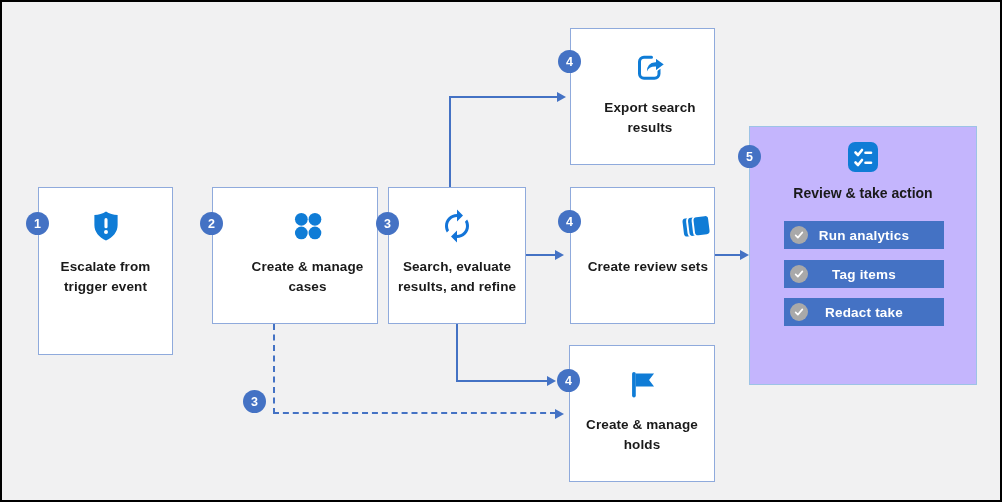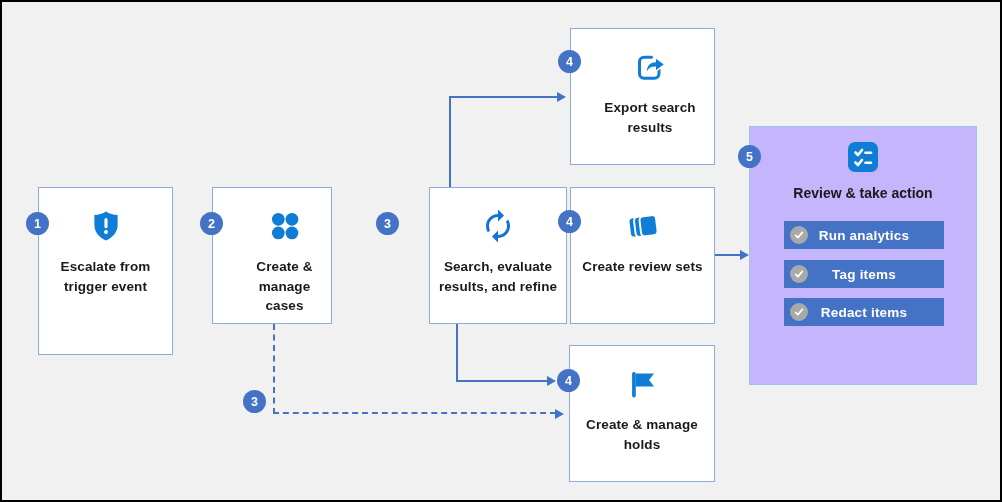--- a/index.html
+++ b/index.html
@@ -75,52 +75,52 @@
     <div class="icon-slot">
       <svg width="34" height="34" viewBox="0 0 24 24">
         <path d="M12 1.8c2.3 1.5 5.2 2.4 8.2 2.5v7c0 4.9-3.3 8.7-8.2 10.9C7.1 20 3.8 16.2 3.8 11.3v-7c3-.1 5.9-1 8.2-2.5z" fill="#0F7CD6"></path>
         <rect x="10.9" y="6.4" width="2.2" height="7.2" rx="1.1" fill="#fff"></rect>
         <circle cx="12" cy="16.3" r="1.4" fill="#fff"></circle>
       </svg>
     </div>
     <div class="label">Escalate from trigger event</div>
   </div>
 
-  <div class="node" style="left:210px;top:185px;width:120px;height:137px;padding-left:25px;">
+  <div class="node" style="left:210px;top:185px;width:166px;height:137px;padding-left:25px;">
     <div class="icon-slot">
       <svg width="34" height="34" viewBox="0 0 24 24">
         <circle cx="7.3" cy="7.3" r="4.5" fill="#0F7CD6"></circle>
         <circle cx="16.9" cy="7.3" r="4.5" fill="#0F7CD6"></circle>
         <circle cx="7.3" cy="16.9" r="4.5" fill="#0F7CD6"></circle>
         <circle cx="16.9" cy="16.9" r="4.5" fill="#0F7CD6"></circle>
       </svg>
     </div>
     <div class="label">Create &amp; manage cases</div>
   </div>
 
-  <div class="node" style="left:386px;top:185px;width:138px;height:137px;margin-left:41px;">
+  <div class="node" style="left:386px;top:185px;width:138px;height:137px;">
     <div class="icon-slot">
       <svg width="36" height="36" viewBox="0 0 24 24">
         <path d="M12 6v3l4-4-4-4v3c-4.42 0-8 3.58-8 8 0 1.57.46 3.03 1.24 4.26L6.7 14.8c-.45-.83-.7-1.79-.7-2.8 0-3.31 2.69-6 6-6zm6.76 1.74L17.3 9.2c.44.84.7 1.79.7 2.8 0 3.31-2.69 6-6 6v-3l-4 4 4 4v-3c4.42 0 8-3.58 8-8 0-1.57-.46-3.03-1.24-4.26z" fill="#1374D8"></path>
       </svg>
     </div>
     <div class="label">Search, evaluate results, and refine</div>
   </div>
 
   <div class="node" style="left:568px;top:26px;width:145px;height:137px;padding-left:15px;">
     <div class="icon-slot">
       <svg width="36" height="36" viewBox="0 0 24 24">
         <path d="M13 5.5H8a3 3 0 0 0-3 3v8a3 3 0 0 0 3 3h7a3 3 0 0 0 3-3v-3" fill="none" stroke="#0F7CD6" stroke-width="2" stroke-linecap="round"></path>
         <path d="M15.5 5.6 22 10.3l-6.5 4.7v-2.8c-2.7 0-4.4 1.1-5.2 3.3-.2.5-.9.4-.9-.2 0-4.2 2.1-6.6 6.1-6.9V5.6z" fill="#0F7CD6" stroke="#fff" stroke-width="1"></path>
       </svg>
     </div>
     <div class="label">Export search results</div>
   </div>
 
-  <div class="node" style="left:568px;top:185px;width:145px;height:137px;">
+  <div class="node" style="left:568px;top:185px;width:145px;height:137px;align-items:flex-end;">
     <div class="icon-slot">
       <svg width="36" height="34" viewBox="0 0 26 24">
         <g transform="rotate(-7 13 12)">
           <rect x="3" y="5" width="12" height="14.5" rx="3" fill="#0F7CD6" stroke="#fff" stroke-width="1.4"></rect>
           <rect x="7" y="5" width="12" height="14.5" rx="3" fill="#0F7CD6" stroke="#fff" stroke-width="1.4"></rect>
           <rect x="11" y="5" width="12" height="14.5" rx="3" fill="#0F7CD6" stroke="#fff" stroke-width="1.4"></rect>
         </g>
       </svg>
     </div>
     <div class="label">Create review sets</div>
@@ -163,21 +163,21 @@
           </svg>
       </span>
       <span>Run analytics</span>
     </div>
     <div class="action-btn" style="top:171px;">
       <span class="chk">
         <svg width="12" height="12" viewBox="0 0 16 16">
             <polyline points="3.5,8.5 6.5,11.5 12.5,4.5" fill="none" stroke="#fff" stroke-width="2.2" stroke-linecap="round" stroke-linejoin="round"></polyline>
           </svg>
       </span>
-      <span>Redact items</span>
+      <span>Redact take</span>
     </div>
   </div>
 
   <div class="badge" style="left:24px;top:210px;">1</div>
   <div class="badge" style="left:198px;top:210px;">2</div>
   <div class="badge" style="left:374px;top:210px;">3</div>
   <div class="badge" style="left:556px;top:48px;">4</div>
   <div class="badge" style="left:556px;top:208px;">4</div>
   <div class="badge" style="left:555px;top:367px;">4</div>
   <div class="badge" style="left:736px;top:143px;">5</div>

